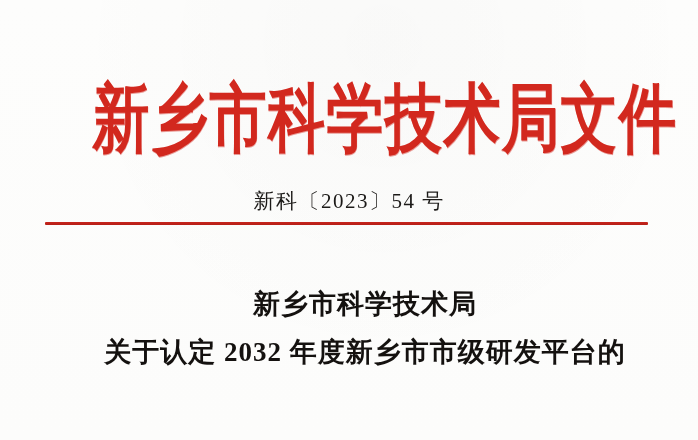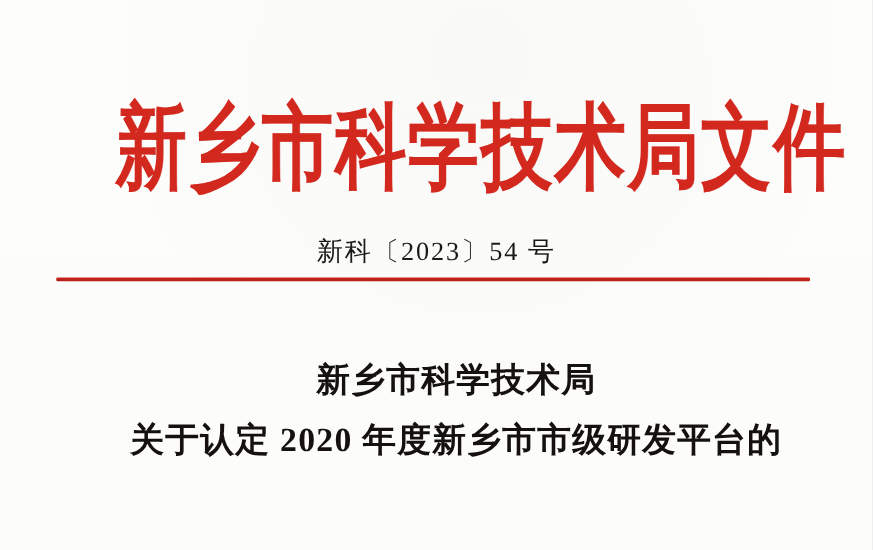--- a/index.html
+++ b/index.html
@@ -88,16 +88,16 @@
   <div class="masthead-wrap">
     <span class="masthead">新乡市科学技术局文件</span>
   </div>
 
   <div class="doc-number">新科〔2023〕54 号</div>
 
   <div class="red-divider"></div>
 
   <div class="title-block">
     <div class="title-line">新乡市科学技术局</div>
-    <div class="title-line">关于认定 2020 年度新乡市市级研发平台的</div>
+    <div class="title-line">关于认定 2032 年度新乡市市级研发平台的</div>
   </div>
 
 </div>
 
 </body></html>

